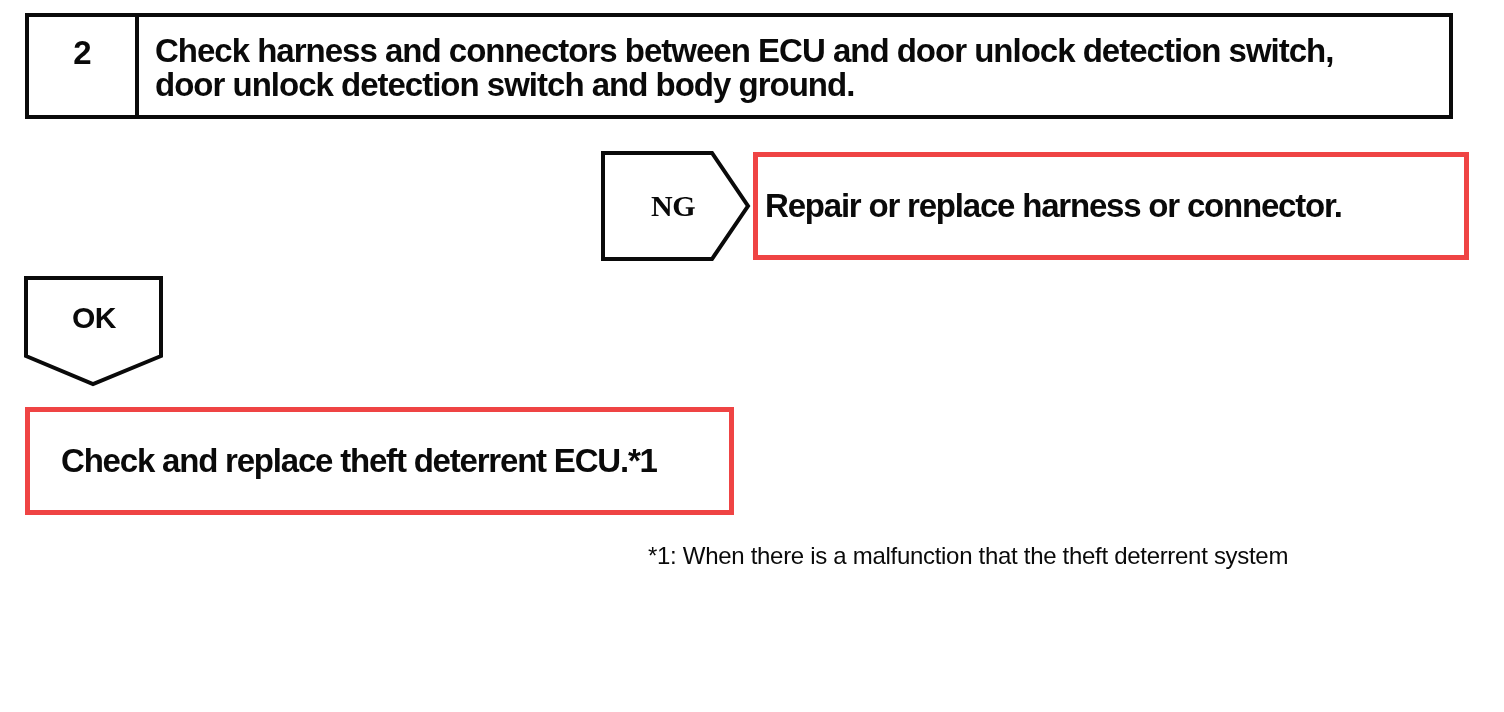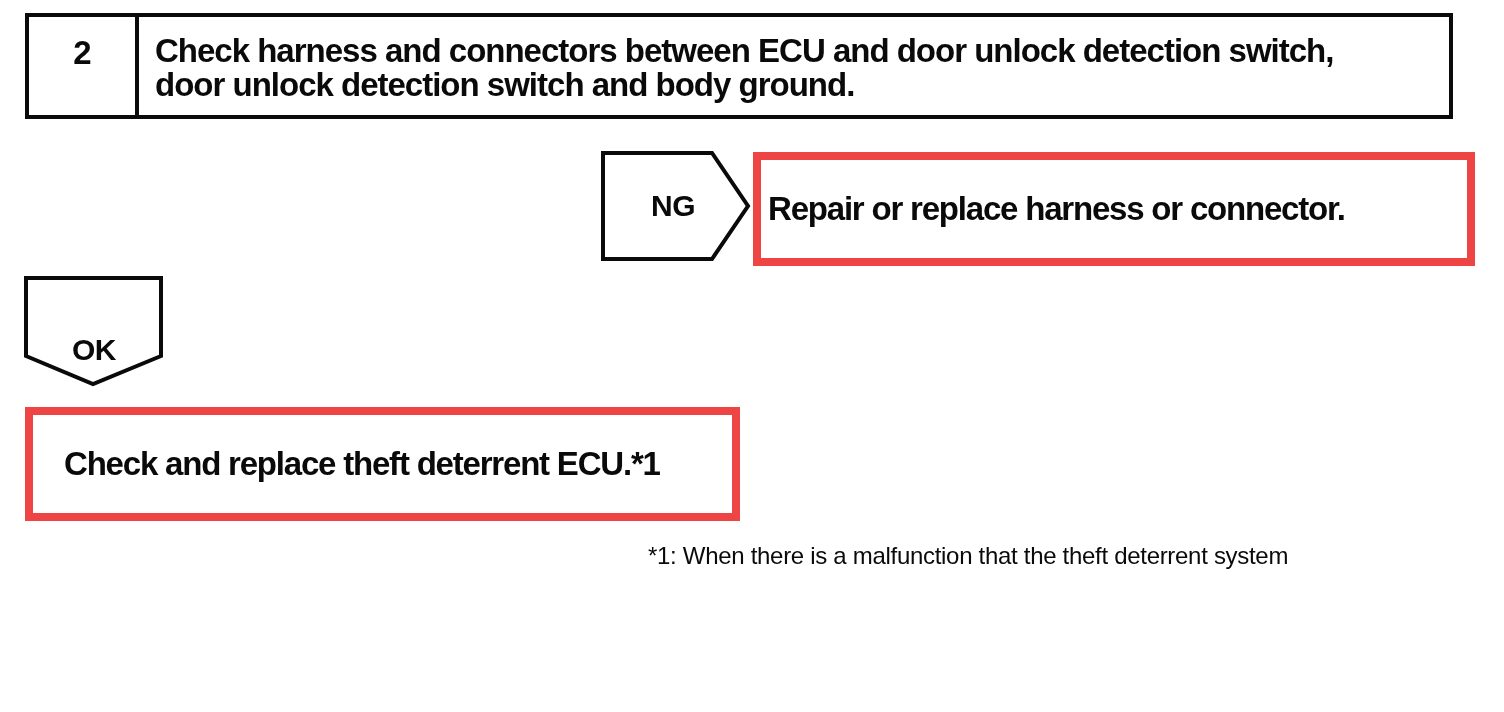--- a/index.html
+++ b/index.html
@@ -57,28 +57,28 @@
   .shape-label {
     position: absolute;
     font-size: 30px;
     font-weight: bold;
     letter-spacing: -0.5px;
     display: flex;
     align-items: center;
     justify-content: center;
   }
   .ng-shape { left: 601px; top: 151px; width: 150px; height: 110px; }
-  .ng-shape .shape-label { left: 0; top: 0; width: 144px; height: 110px; }
+  .ng-shape .shape-label { left: 0; top: 0; width: 144px; height: 110px; font-family: Liberation Serif, serif; }
   .ok-shape { left: 24px; top: 276px; width: 140px; height: 112px; }
-  .ok-shape .shape-label { left: 0; top: 0; width: 140px; height: 84px; margin-top: 32px; }
+  .ok-shape .shape-label { left: 0; top: 0; width: 140px; height: 84px; }
 
   
   .action-box {
     position: absolute;
-    border: 8px solid #ef4444;
+    border: 5px solid #ef4444;
     background: #fff;
     display: flex;
     align-items: center;
     font-size: 33px;
     font-weight: bold;
     letter-spacing: -1.2px;
     white-space: nowrap;
   }
   .repair-box {
     left: 753px;

